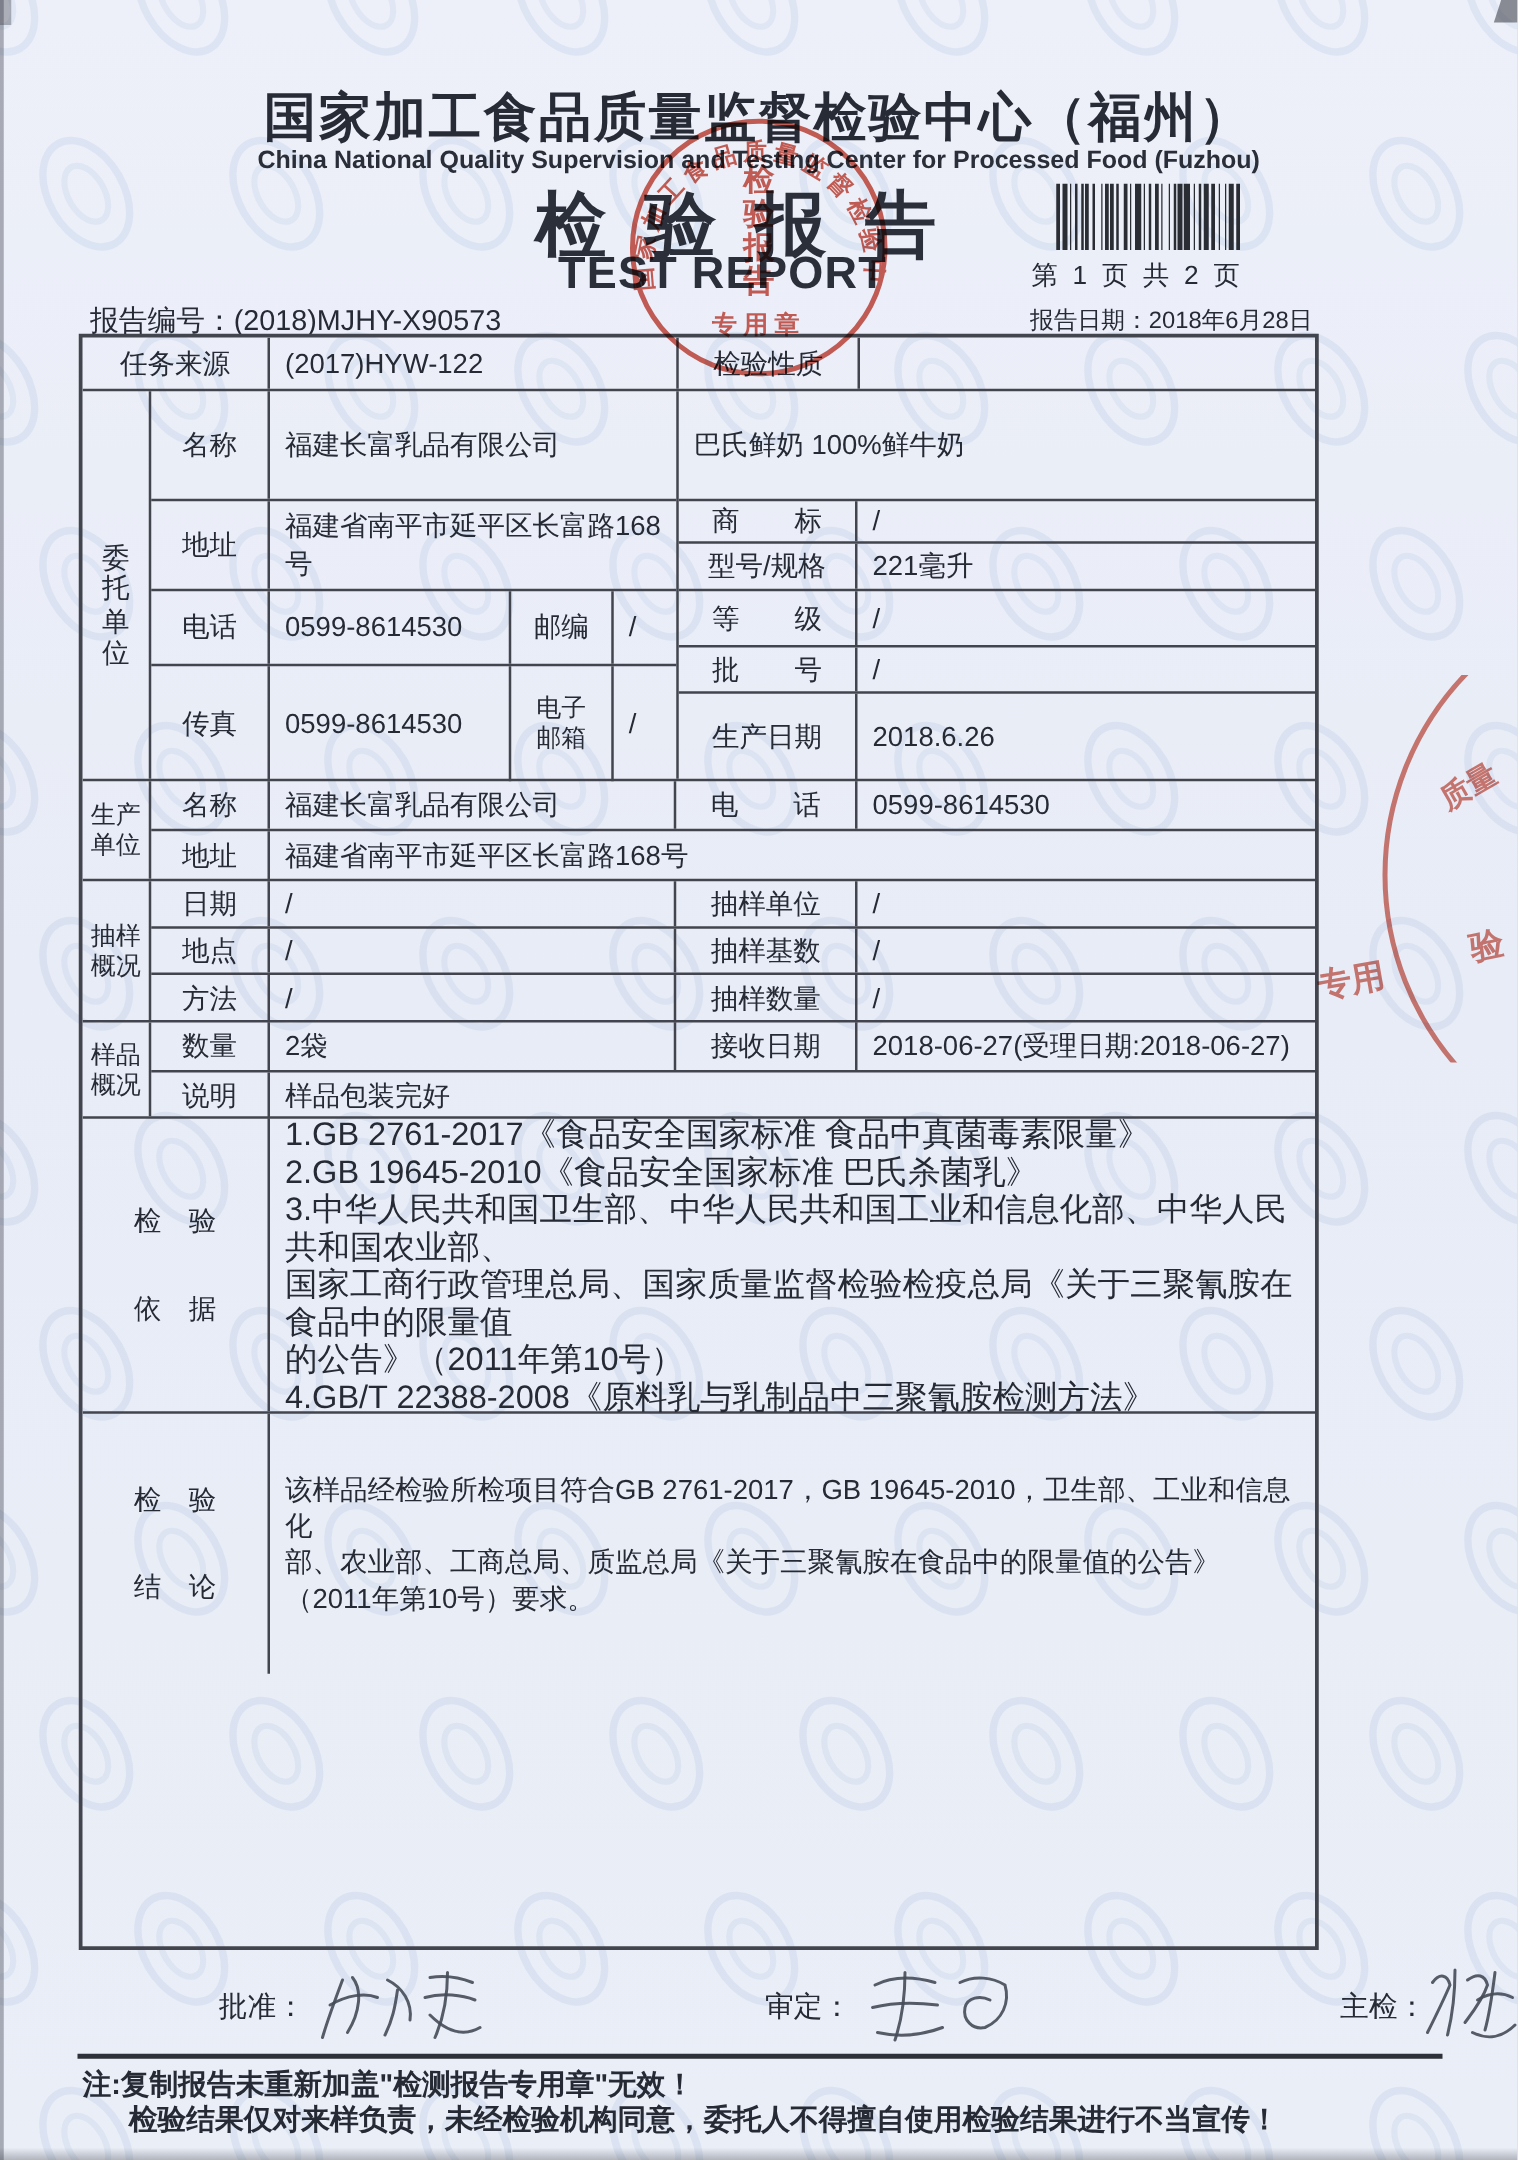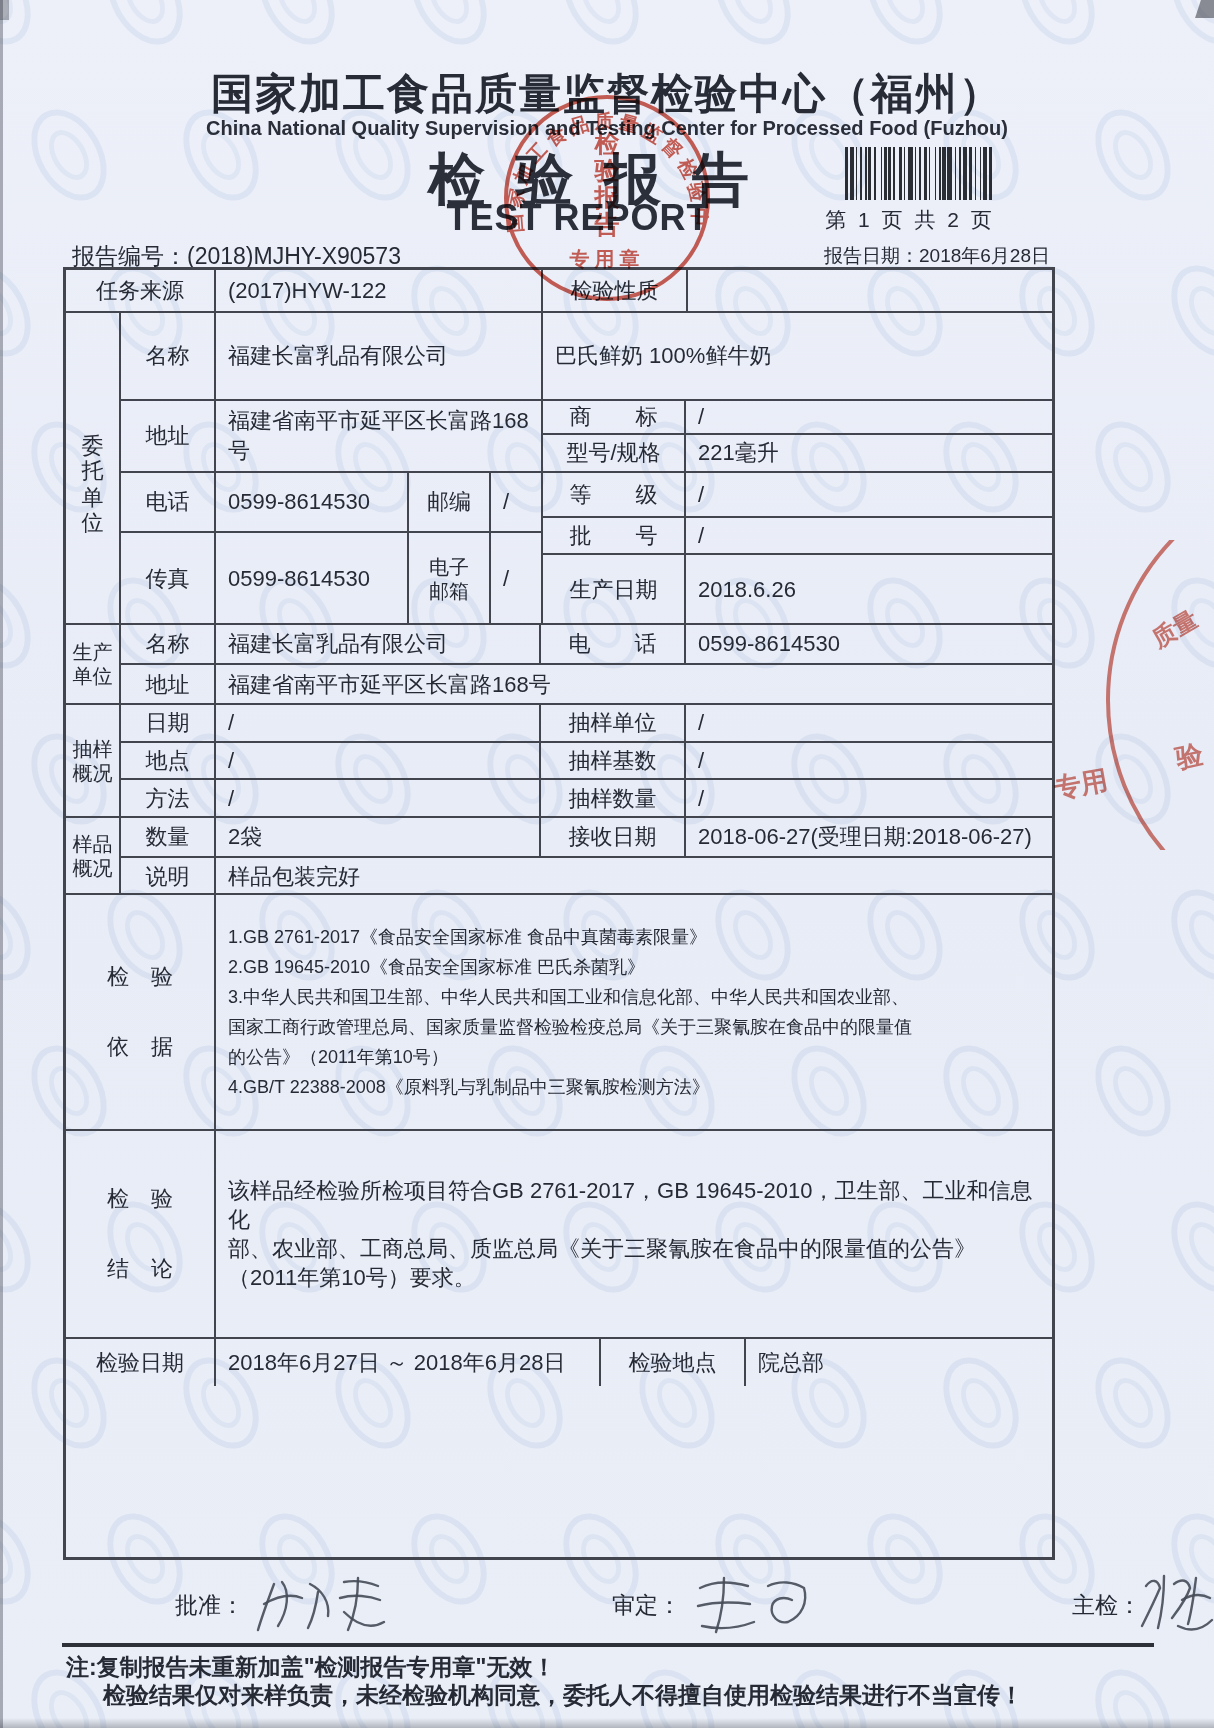--- a/index.html
+++ b/index.html
@@ -40,21 +40,21 @@
   .c.lastc{border-right:none;}
   .lab{justify-content:center;text-align:center;}
   .val{padding-left:12px;}
   .col{display:flex;flex-direction:column;box-sizing:border-box;}
   .sub{display:flex;border-bottom:2px solid #43454e;box-sizing:border-box;flex:none;}
   .sub:last-child{border-bottom:none;}
   .pre{white-space:pre-line;}
   .vword{writing-mode:vertical-rl;text-orientation:upright;letter-spacing:26px;font-size:22px;}
   .smalllab{font-size:20px;line-height:24px;}
   .gap2{line-height:70px;}
-  .basisv{line-height:30px;font-size:18px;}
+  .basisv{line-height:30px;font-size:26px;}
   .conclv{line-height:29px;font-size:22px;}
   
   .sigrow{position:absolute;left:0;top:1570px;width:100%;height:70px;z-index:2;}
   .siglab{position:absolute;font-size:23px;top:20px;}
   .sig-svg{position:absolute;top:0;}
   .sig-svg path{fill:none;stroke:#454b58;stroke-width:2.4;stroke-linecap:round;opacity:.9;}
   .thickline{position:absolute;left:62px;top:1643px;width:1092px;height:4px;background:#2e3138;z-index:2;}
   .note1{position:absolute;left:66px;top:1652px;font-size:23px;font-weight:bold;z-index:2;}
   .note2{position:absolute;left:103px;top:1680px;font-size:23px;font-weight:bold;z-index:2;}
   
@@ -606,26 +606,20 @@
 
     <div class="row" style="height:208px">
       <div class="c lab pre gap2" style="width:150px">检　验
 结　论</div>
       <div class="c val lastc pre conclv" style="flex:1">该样品经检验所检项目符合GB 2761-2017，GB 19645-2010，卫生部、工业和信息化
 部、农业部、工商总局、质监总局《关于三聚氰胺在食品中的限量值的公告》
 （2011年第10号）要求。</div>
     </div>
 
 
-    <div class="row" style="height:47px">
-      <div class="c lab" style="width:150px">检验日期</div>
-      <div class="c val" style="width:385px">2018年6月27日 ～ 2018年6月28日</div>
-      <div class="c lab" style="width:145px">检验地点</div>
-      <div class="c val lastc" style="flex:1">院总部</div>
-    </div>
   </div>
 
   <div class="sigrow">
     <span class="siglab" style="left:175px">批准：</span>
     <svg class="sig-svg" style="left:252px" width="140" height="70">
       <path d="M22,14 C16,30 10,46 6,60"></path>
       <path d="M30,12 C38,22 36,40 26,56"></path>
       <path d="M12,34 C26,26 40,24 50,28"></path>
       <path d="M66,22 C64,36 62,46 56,58"></path>
       <path d="M58,14 C70,20 78,32 76,46"></path>

